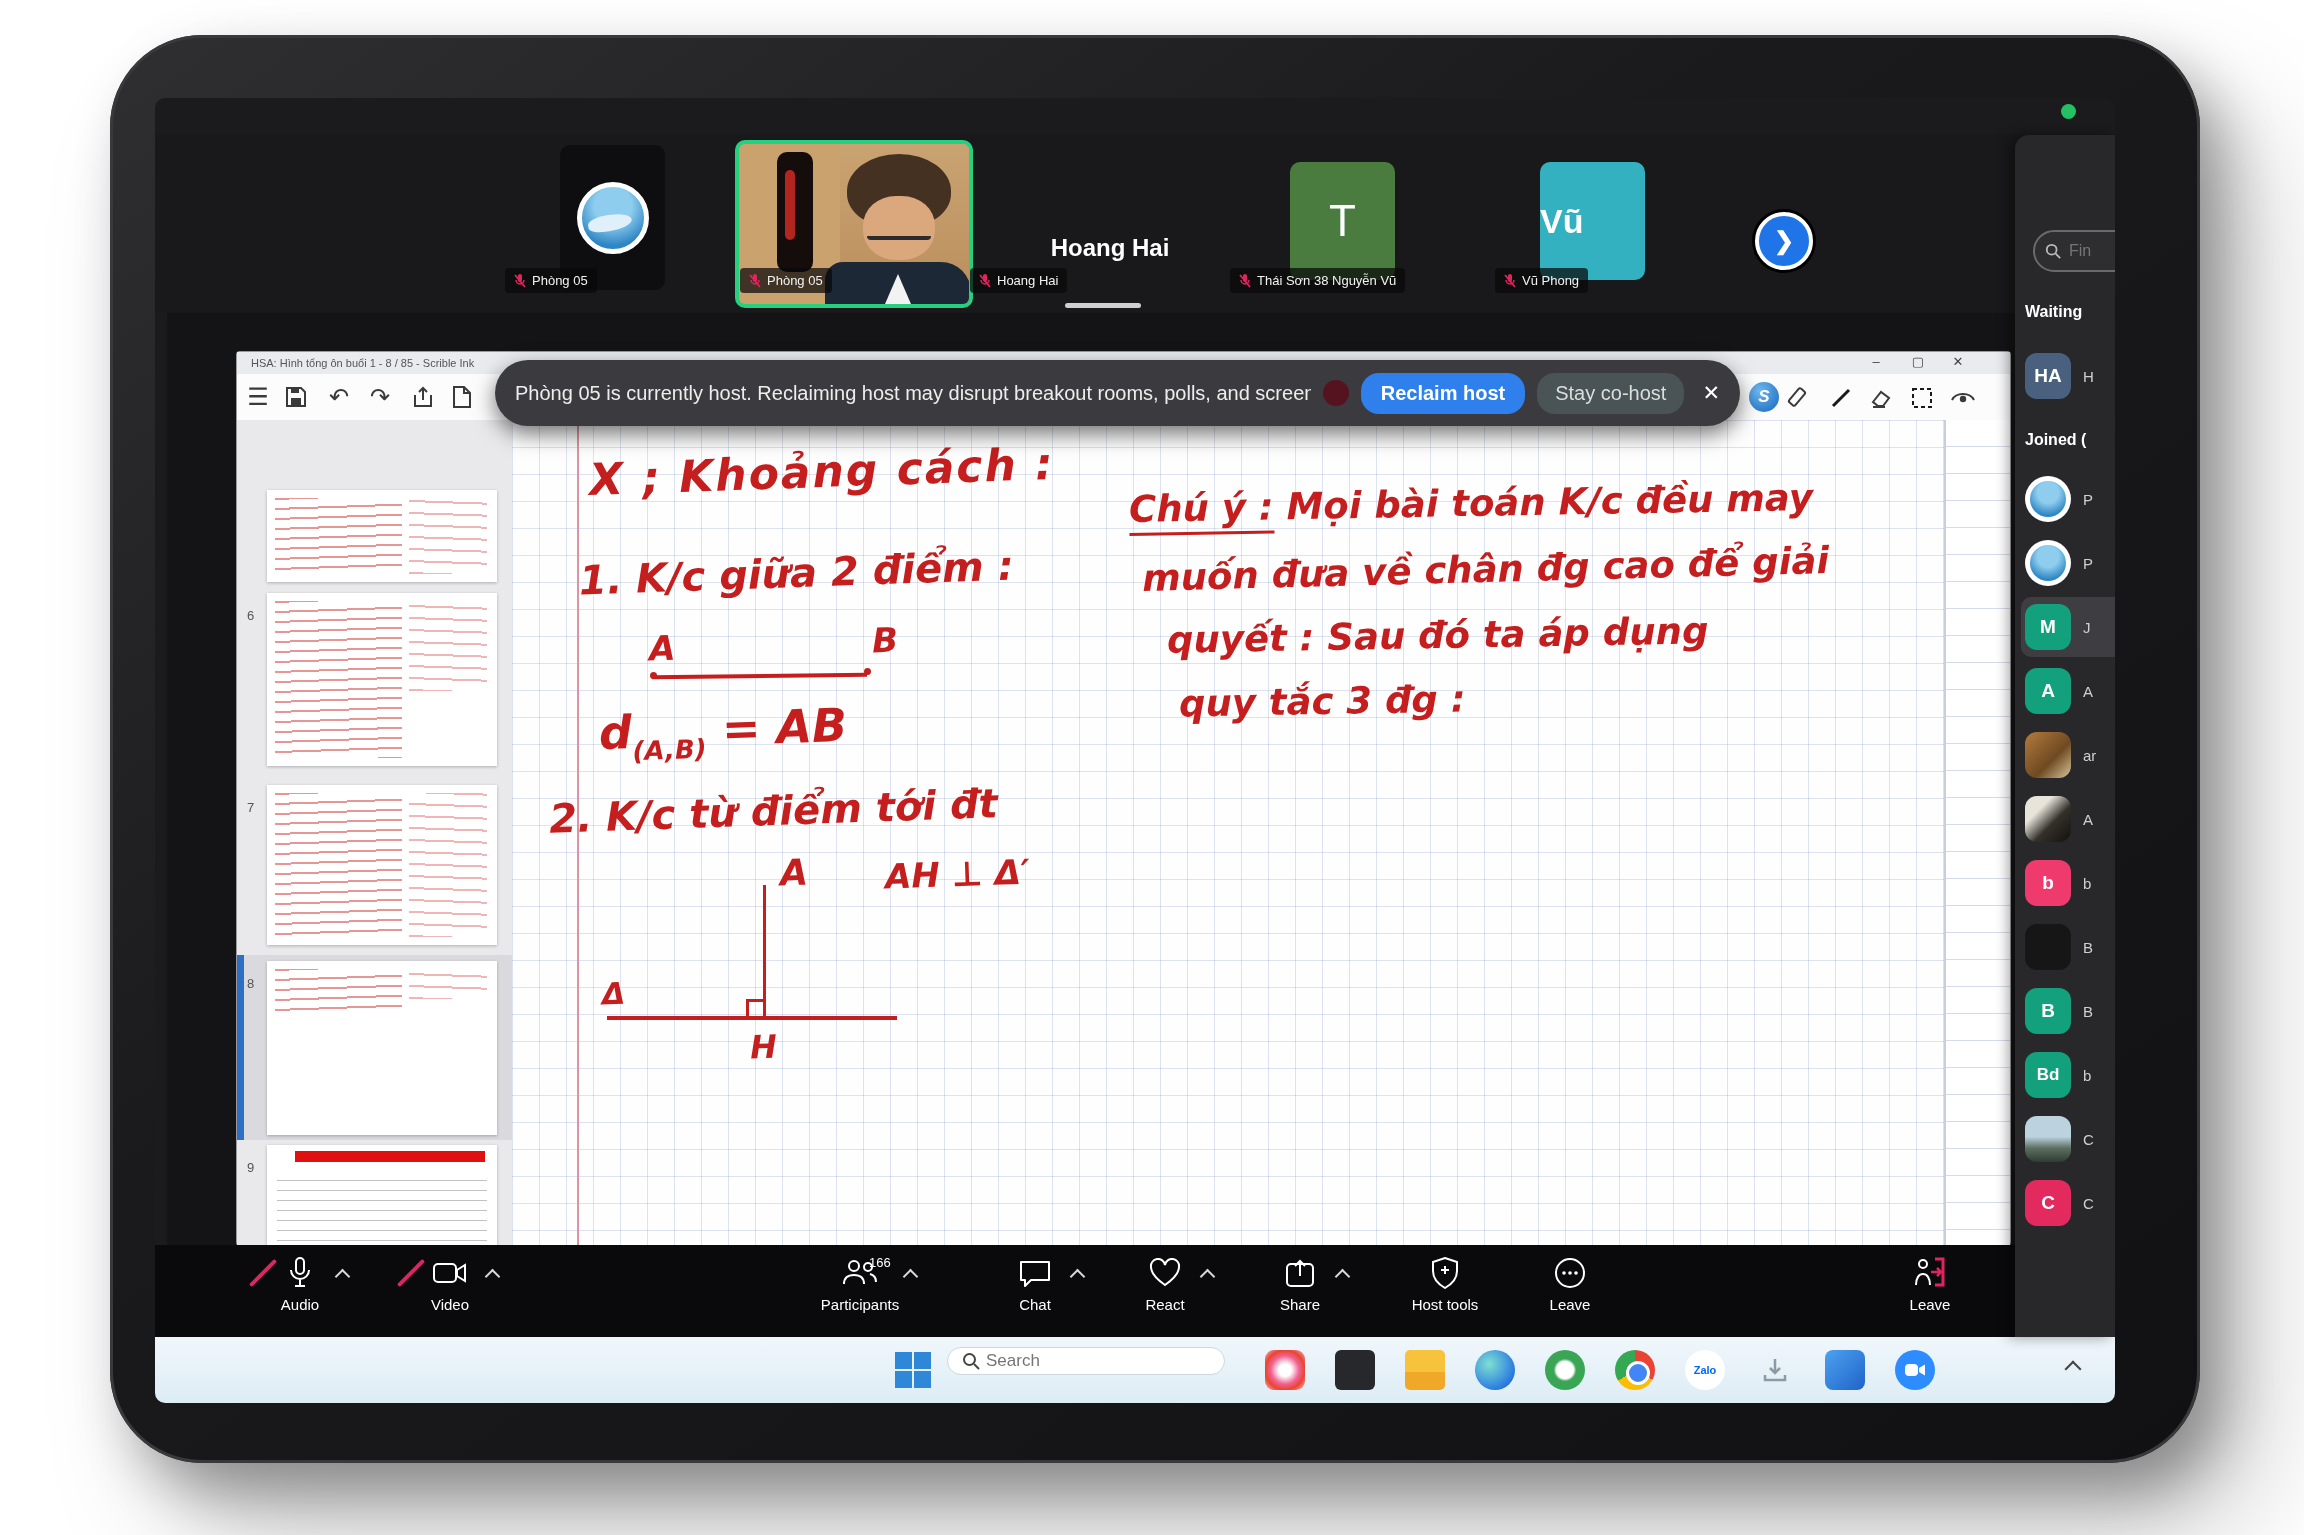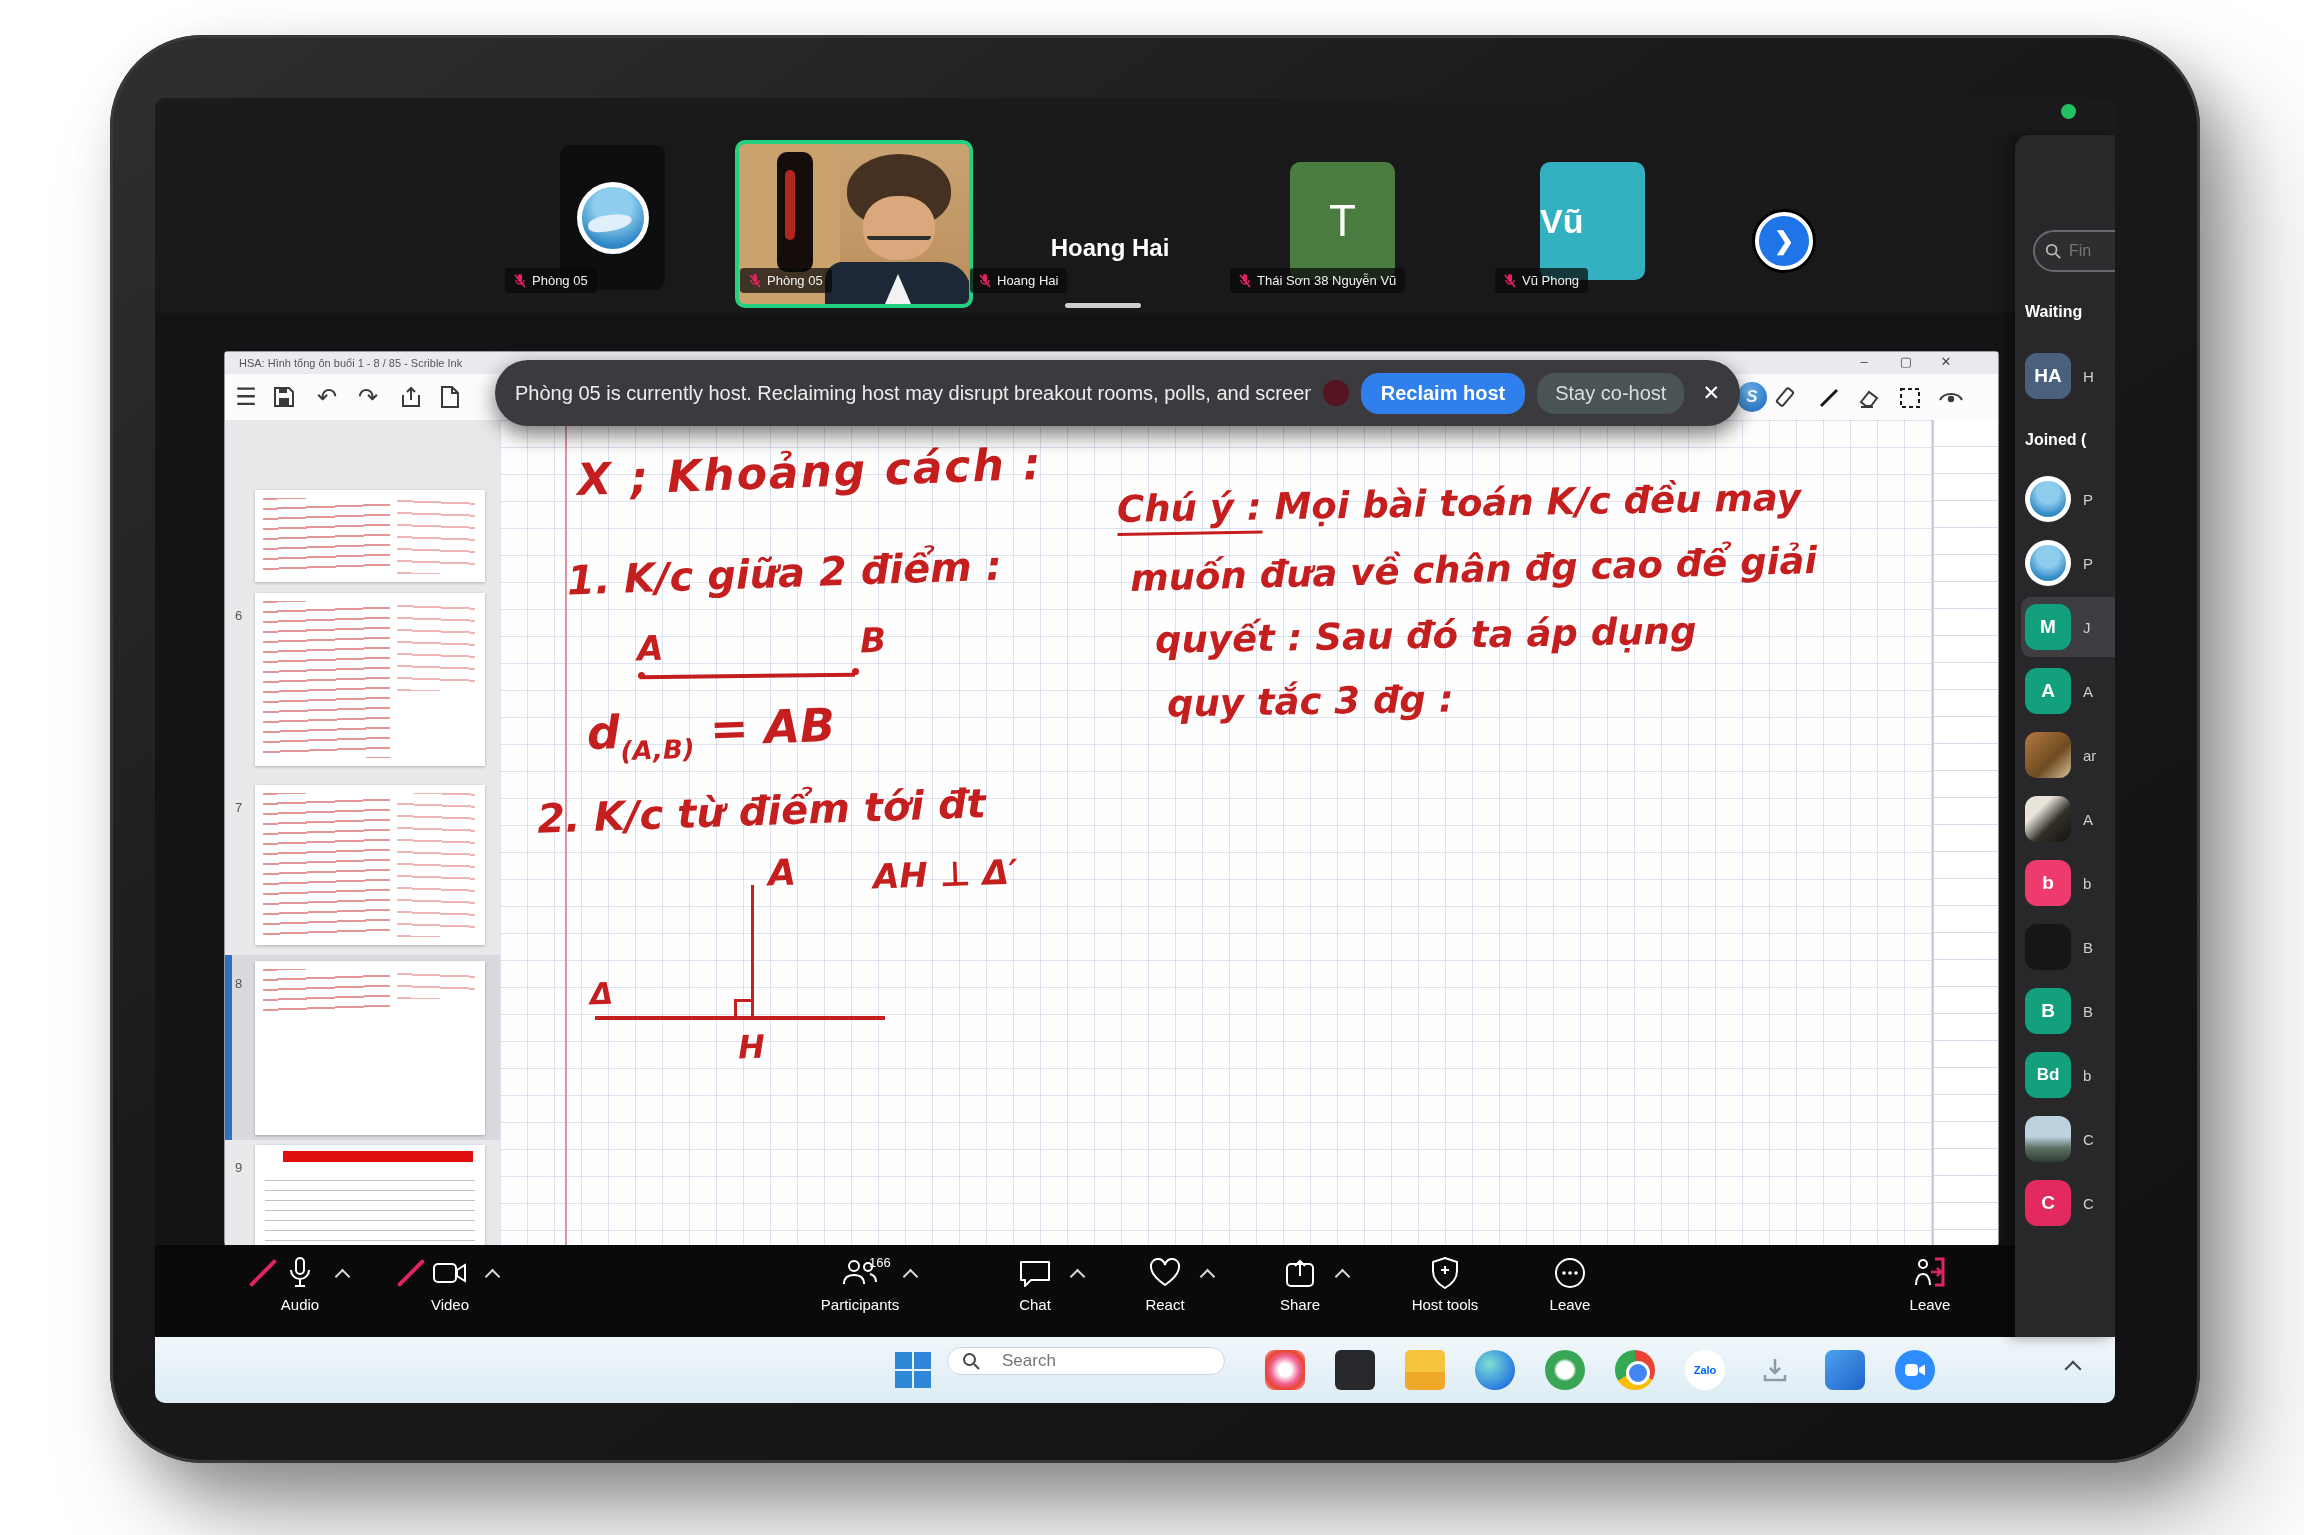--- a/index.html
+++ b/index.html
@@ -41,21 +41,21 @@
   .tile4{left:1135px;top:28px;width:105px;height:118px;background:#4a7c3f;display:flex;align-items:center;justify-content:center}
   .tile4 .ltr{color:#fff;font-size:44px;font-weight:400}
   .tile5{left:1385px;top:28px;width:105px;height:118px;background:#33b1c0;display:flex;align-items:center;justify-content:flex-start}
   .tile5 .ltr{color:#fff;font-size:34px;font-weight:700}
   .pill{position:absolute;height:25px;background:rgba(8,8,8,.72);border-radius:4px;color:#f2f2f2;font-size:13px;display:flex;align-items:center;gap:6px;padding:0 9px;white-space:nowrap}
   .next-btn{position:absolute;left:1600px;top:78px;width:50px;height:50px;border-radius:50%;background:#1f74e8;border:4px solid #fff;box-shadow:0 0 0 3px #000;display:flex;align-items:center;justify-content:center}
   .next-btn span{color:#fff;font-size:24px;font-weight:700}
   .gallery-ind{position:absolute;left:910px;top:169px;width:76px;height:5px;border-radius:3px;background:#cfcfcf}
 
   
-  .main{position:absolute;left:0;top:215px;width:1960px;height:932px;background:#141416}
+  .main{position:absolute;left:12px;top:215px;width:1960px;height:932px;background:#141416}
   .wb{position:absolute;left:70px;top:39px;width:1773px;height:893px;background:#fff;border-radius:3px;box-shadow:0 0 0 1px #9a9a9e}
   .wb-titlebar{position:absolute;left:0;top:0;width:1773px;height:22px;background:#e9ebef;display:flex;align-items:center}
   .wb-title{margin-left:14px;font-size:11px;color:#555}
   .wb-ctrl{position:absolute;top:2px;color:#444;font-size:13px;width:18px;text-align:center}
   .wb-toolbar{position:absolute;left:0;top:22px;width:1773px;height:46px;background:#fcfcfd;border-bottom:1px solid #ddd}
   .wb-ico{position:absolute;top:10px;width:26px;height:26px;color:#3a3a3a;font-size:24px;line-height:26px;text-align:center}
   .badge-s{position:absolute;top:8px;width:30px;height:30px;border-radius:50%;background:radial-gradient(circle at 35% 30%,#6fb9ef,#1565c0);color:#fff;font-size:17px;font-weight:700;font-style:italic;text-align:center;line-height:30px}
   .wb-body-side{position:absolute;left:0;top:68px;width:275px;height:825px;background:#e9e9eb}
   .thumb{position:absolute;left:30px;width:230px;background:#fff;box-shadow:0 1px 3px rgba(0,0,0,.25)}
   .pgnum{position:absolute;left:10px;font-size:13px;color:#555}
@@ -96,21 +96,21 @@
   .zbtn .ic{height:40px;display:flex;align-items:center;justify-content:center;position:relative}
   .zbtn .lb{font-size:15px;margin-top:3px}
   .zchev{position:absolute;top:18px;width:9px;height:9px;border-left:2px solid #d6d6d6;border-top:2px solid #d6d6d6;transform:rotate(45deg)}
   .redslash{position:absolute;left:16px;top:2px;width:4px;height:36px;background:#e0245e;transform:rotate(45deg);border-radius:2px}
   .pcount{position:absolute;left:64px;top:2px;color:#fff;font-size:13px}
 
   
   .wtb{position:absolute;left:0;top:1239px;width:1960px;height:66px;background:linear-gradient(#f0f7fb,#ddecf5)}
   .win-logo{position:absolute;left:740px;top:15px;width:36px;height:36px;display:grid;grid-template-columns:17px 17px;grid-gap:2px}
   .win-logo div{background:#2f87d8;width:17px;height:17px}
-  .tsearch{position:absolute;left:792px;top:10px;width:278px;height:28px;background:#fff;border:1px solid #cfd8de;border-radius:22px;display:flex;align-items:center;padding:0 14px;box-sizing:border-box;gap:20px}
+  .tsearch{position:absolute;left:792px;top:10px;width:278px;height:28px;background:#fff;border:1px solid #cfd8de;border-radius:22px;display:flex;align-items:center;padding:0 14px;box-sizing:border-box;gap:4px}
   .tsearch input{border:none;outline:none;font-size:17px;color:#555;width:180px;background:transparent;font-family:"Liberation Sans",sans-serif}
   .tico{position:absolute;top:13px;width:40px;height:40px;border-radius:9px}
   .tchev{position:absolute;left:1912px;top:26px;width:10px;height:10px;border-left:2px solid #444;border-top:2px solid #444;transform:rotate(45deg)}
 
   
   .panel{position:absolute;left:1860px;top:37px;width:100px;height:1202px;background:#28282b;border-radius:14px 0 0 0;z-index:70;overflow:hidden;box-shadow:-6px 0 14px rgba(0,0,0,.4)}
   .findpill{position:absolute;left:18px;top:95px;width:120px;height:42px;border:2px solid #6a6a6e;border-radius:21px;background:#2e2e31;display:flex;align-items:center;padding:0 10px;gap:6px;box-sizing:border-box}
   .findpill input{border:none;outline:none;background:transparent;color:#86efac;font-size:16px;width:60px;font-family:"Liberation Sans",sans-serif}
   .phead{position:absolute;left:10px;color:#fff;font-size:16px;font-weight:700}
   .prow{position:absolute;left:10px;display:flex;align-items:center;gap:12px;width:200px}

